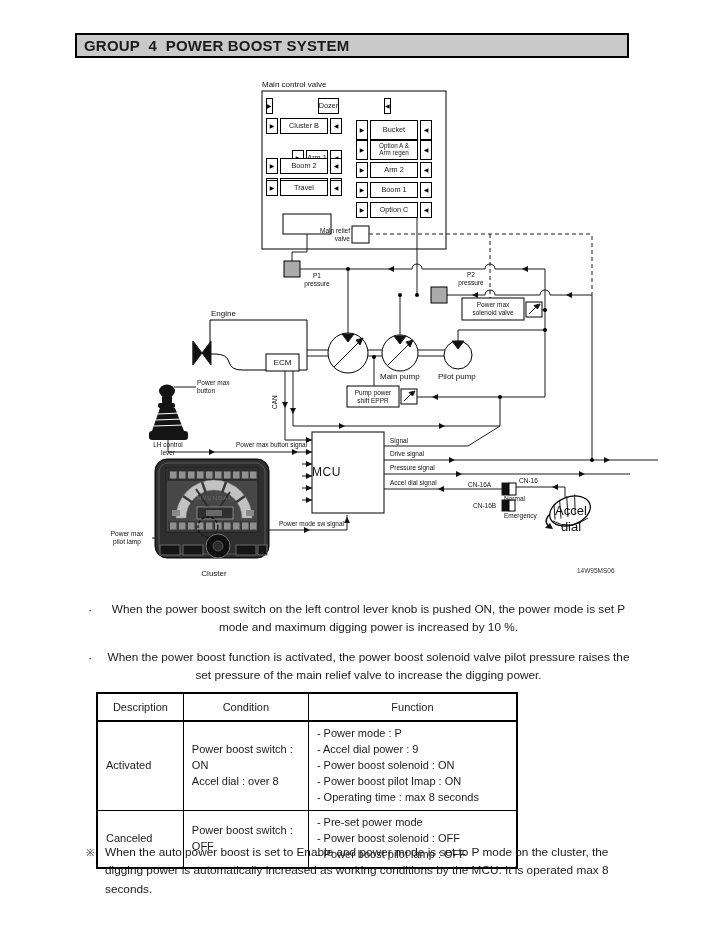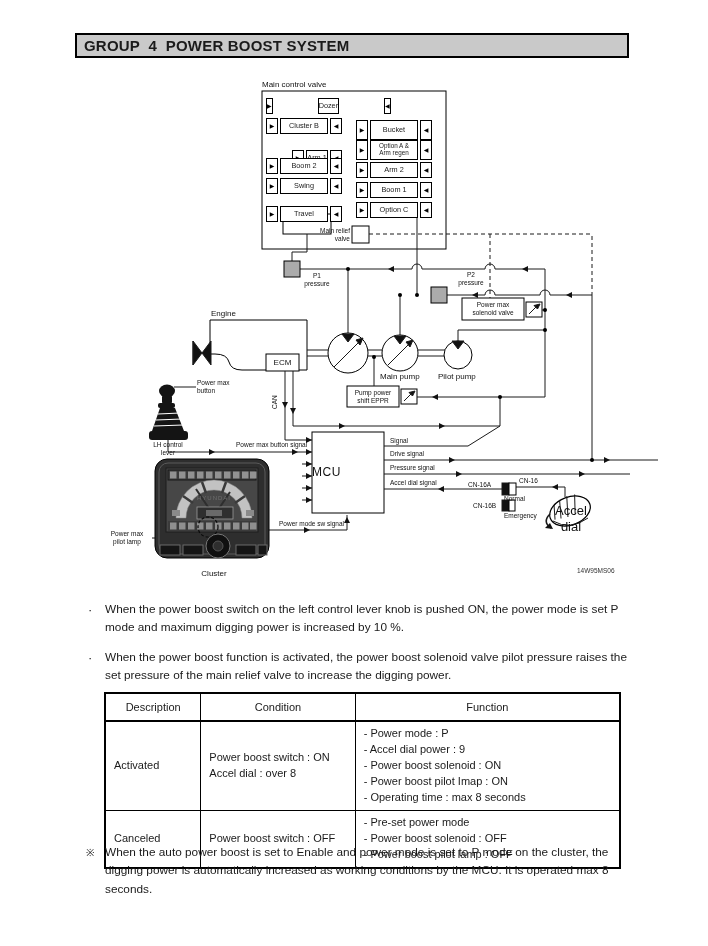--- a/index.html
+++ b/index.html
@@ -17,22 +17,22 @@
   .vrow{position:absolute;left:0;display:flex;align-items:stretch;gap:2px;width:76px;box-sizing:border-box;}
   .varrow{width:12px;border:1px solid #000;background:#fff;display:flex;align-items:center;
         justify-content:center;font-size:6px;line-height:1;color:#000;box-sizing:border-box;}
   .vbox{flex:1;border:1px solid #000;background:#fff;display:flex;align-items:center;justify-content:center;
         text-align:center;font-size:7.3px;line-height:1.05;white-space:pre-line;box-sizing:border-box;}
   .vbox.two{font-size:6.3px;}
   .rot{transform:rotate(-90deg);transform-origin:center;}
   #bullets{position:absolute;left:88px;top:600px;width:544px;}
   .bullet{display:flex;margin-bottom:11px;}
   .bmark{width:17px;font-size:13px;line-height:19px;}
-  .btext{flex:1;font-size:11.8px;line-height:1.55;}
-  #spec-table{position:absolute;left:104px;top:692px;width:517px;border-collapse:collapse;
+  .btext{flex:1;font-size:11.8px;line-height:1.55;text-align:center;}
+  #spec-table{position:absolute;left:96px;top:692px;width:422px;border-collapse:collapse;
         font-size:11px;padding-left:48px;}
   #spec-table th,#spec-table td{border:1px solid #000;vertical-align:middle;}
   #spec-table{border:2px solid #000;}
   #spec-table th{font-weight:normal;height:24px;text-align:center;border-bottom:2px solid #000;}
   #spec-table td{padding:4px 6px 4px 8px;white-space:pre-line;line-height:1.45;}
   #note{position:absolute;left:86px;top:843px;width:548px;display:flex;}
   .nmark{width:19px;font-size:10px;padding-top:2px;}
   .ntext{flex:1;font-size:11.8px;line-height:1.55;}
   #page-num{position:absolute;left:0;right:0;top:907px;text-align:center;font-size:11.5px;}
   .fig-code{position:absolute;font-size:6.5px;color:#333;}
@@ -277,21 +277,21 @@
       <div class="vrow" style="top: 158px; height: 16px;">
         <span class="varrow">▶</span>
         <div class="vbox">Boom 2</div>
         <span class="varrow">◀</span>
       </div>
       <div class="vrow" style="top: 178px; height: 16px;">
         <span class="varrow">▶</span>
         <div class="vbox">Swing</div>
         <span class="varrow">◀</span>
       </div>
-      <div class="vrow" style="top: 206px; height: 16px;">
+      <div class="vrow" style="top: 180px; height: 16px;">
         <span class="varrow">▶</span>
         <div class="vbox">Travel</div>
         <span class="varrow">◀</span>
       </div>
     </div>
   <div class="vcol" id="right-valves" style="left:356px">
       <div class="vrow" style="top: 120px; height: 20px;">
         <span class="varrow">▶</span>
         <div class="vbox">Bucket</div>
         <span class="varrow">◀</span>

